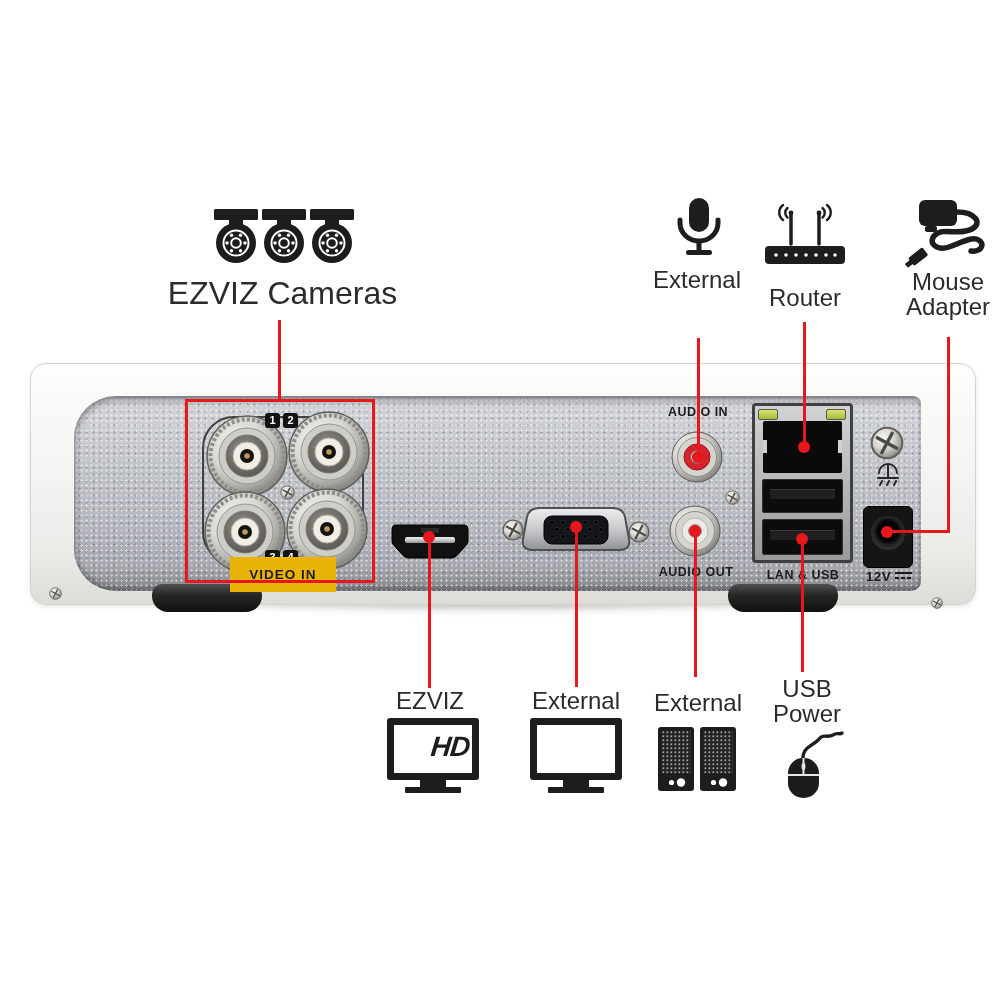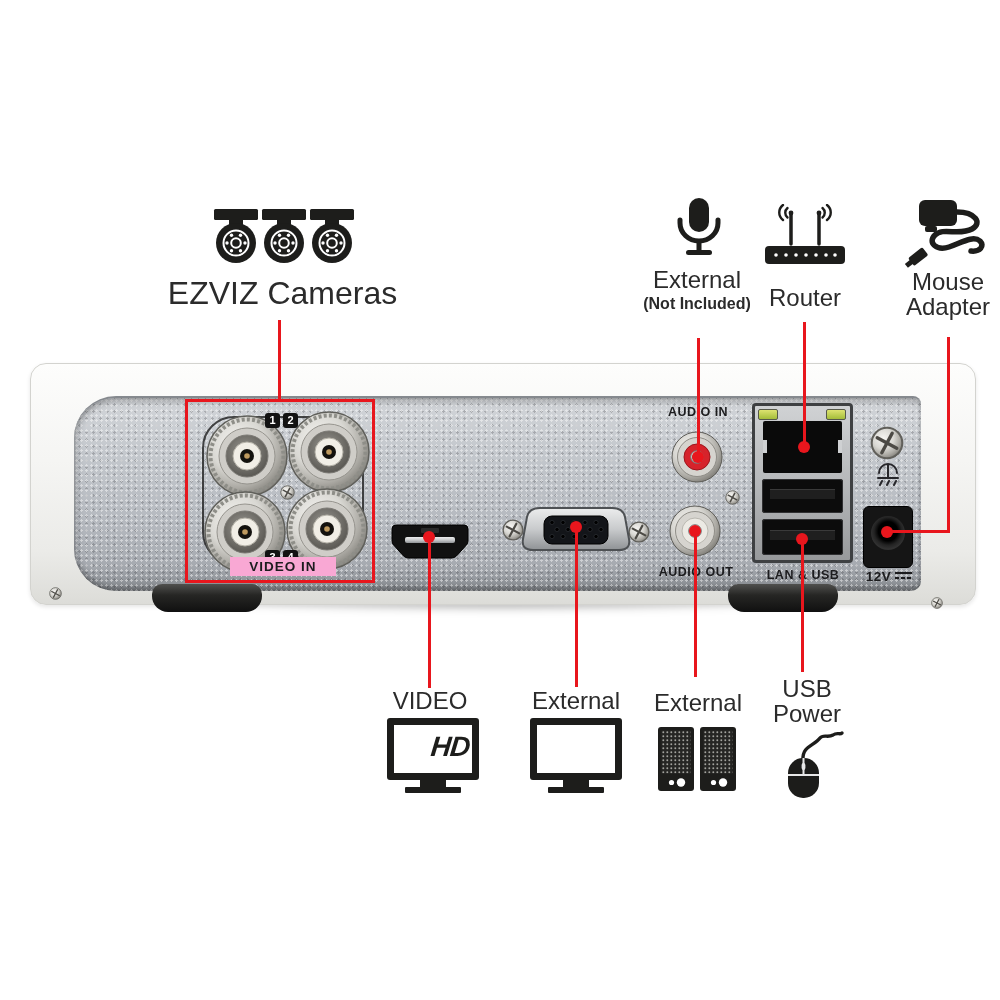--- a/index.html
+++ b/index.html
@@ -32,21 +32,21 @@
         background:linear-gradient(180deg,#50504e 0%,#262624 40%,#101010 100%);}
   
   .vin-red{position:absolute;left:185px;top:399px;width:190px;height:184px;border:3px solid #e8161d;
         box-sizing:border-box;z-index:5;}
   .vin-outline{position:absolute;left:202px;top:416px;width:162px;height:148px;border:2px solid rgba(25,25,25,.78);
         border-radius:32px;box-sizing:border-box;z-index:3;}
   .numrow{position:absolute;display:flex;gap:3px;z-index:4;}
   .numbox{width:15px;height:15px;background:#121212;border-radius:3px;color:#fff;font-size:11px;
         font-weight:700;text-align:center;line-height:15px;}
   .videoin-lbl{position:absolute;left:230px;top:557px;width:106px;z-index:4;font-size:13.5px;
-        letter-spacing:1px;background:#f9a8d4;padding:2px 0;}
+        letter-spacing:1px;background:#eab308;padding:10px 0;}
   
   .bezel{position:absolute;left:752px;top:403px;width:101px;height:160px;border-radius:4px;z-index:3;
         background:linear-gradient(180deg,#d0d2d4 0%,#b6b8ba 50%,#97999b 100%);border:3px solid #3e4042;box-sizing:border-box;}
   .led{position:absolute;width:18px;height:9px;border:1.5px solid #55584a;border-radius:2px;z-index:4;
         background:linear-gradient(180deg,#dde370,#a4bd39);}
   .eth{position:absolute;left:763px;top:421px;width:79px;height:52px;background:#0a0a0a;border-radius:2px;z-index:4;}
   .eth-latch{position:absolute;width:4px;height:13px;background:#cfd1d3;z-index:5;}
   .usbslot{position:absolute;left:762px;width:81px;background:#0c0c0c;border-radius:3px;z-index:4;
         box-shadow:inset 0 0 0 1px #303032;}
   .usbtongue{position:absolute;left:770px;width:65px;height:9px;background:#1f1f1f;border-top:1px solid #3a3a3a;z-index:5;}
@@ -145,21 +145,20 @@
   <div class="abs lbl lbl-big" style="left:155px;top:281px;width:255px">EZVIZ Cameras</div>
 
   <svg class="abs" style="left:671px;top:196px" width="56" height="64" viewBox="0 0 56 64">
     <rect x="18" y="2" width="20" height="34" rx="10" fill="#1d1d1b"></rect>
     <path d="M9,24 v3 a19,18 0 0 0 38,0 v-3" fill="none" stroke="#1d1d1b" stroke-width="5" stroke-linecap="round"></path>
     <rect x="25.5" y="46" width="5" height="8" fill="#1d1d1b"></rect>
     <rect x="15" y="54" width="26" height="5" rx="2.5" fill="#1d1d1b"></rect>
   </svg>
   <div class="abs lbl" style="left:597px;top:267px;width:200px">
     <div>External</div>
-    <div class="note">(Not Included)</div>
   </div>
 
   <svg class="abs" style="left:761px;top:204px" width="88" height="64" viewBox="0 0 88 64">
     <g stroke="#1d1d1b" stroke-width="3.5" stroke-linecap="round">
       <path d="M30,10 V40"></path>
         <path d="M58,10 V40"></path>
     </g>
     <circle cx="30" cy="9" r="2.4" fill="#1d1d1b"></circle>
       <circle cx="58" cy="9" r="2.4" fill="#1d1d1b"></circle>
     <g stroke="#1d1d1b" stroke-width="2.4" fill="none" stroke-linecap="round">
@@ -328,21 +327,21 @@
         <path d="M21,18 l-2,4"></path>
     </g>
   </svg>
   <div class="dcjack"></div>
   <div class="dchole"></div>
   <div class="dcpin"></div>
   <div class="abs plabel" style="left:853px;top:569px;width:72px;font-size:13.5px;z-index:3">
     <span>12V</span><span class="dcsym"><span class="t"></span><span class="b"></span></span>
   </div>
 
-  <div class="abs lbl" style="left:384px;top:688px;width:92px">VIDEO</div>
+  <div class="abs lbl" style="left:384px;top:688px;width:92px">EZVIZ</div>
   <div class="abs" style="left:387px;top:718px;width:92px">
     <div class="tv">
       <span class="hd">HD</span>
     </div>
     <div class="tv-neck"></div>
     <div class="tv-base"></div>
   </div>
 
   <div class="abs lbl" style="left:528px;top:688px;width:96px">External</div>
   <div class="abs" style="left:530px;top:718px;width:92px">

